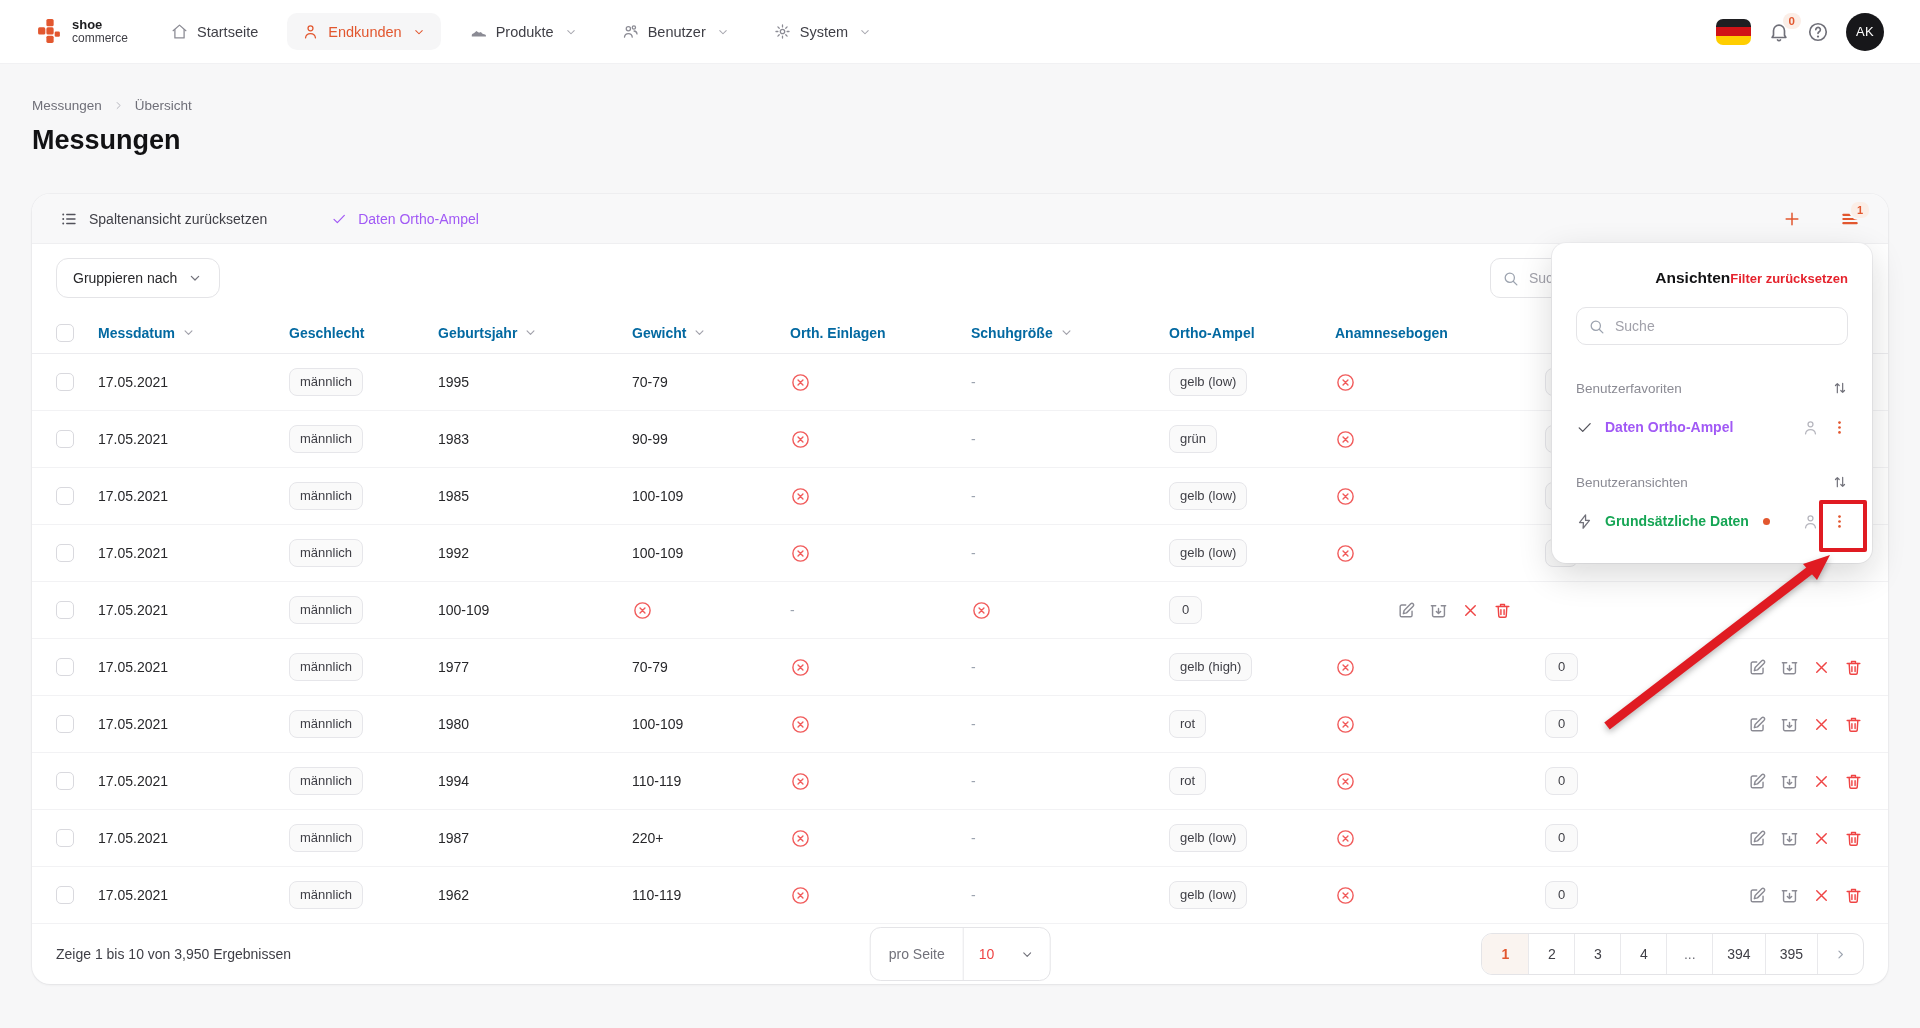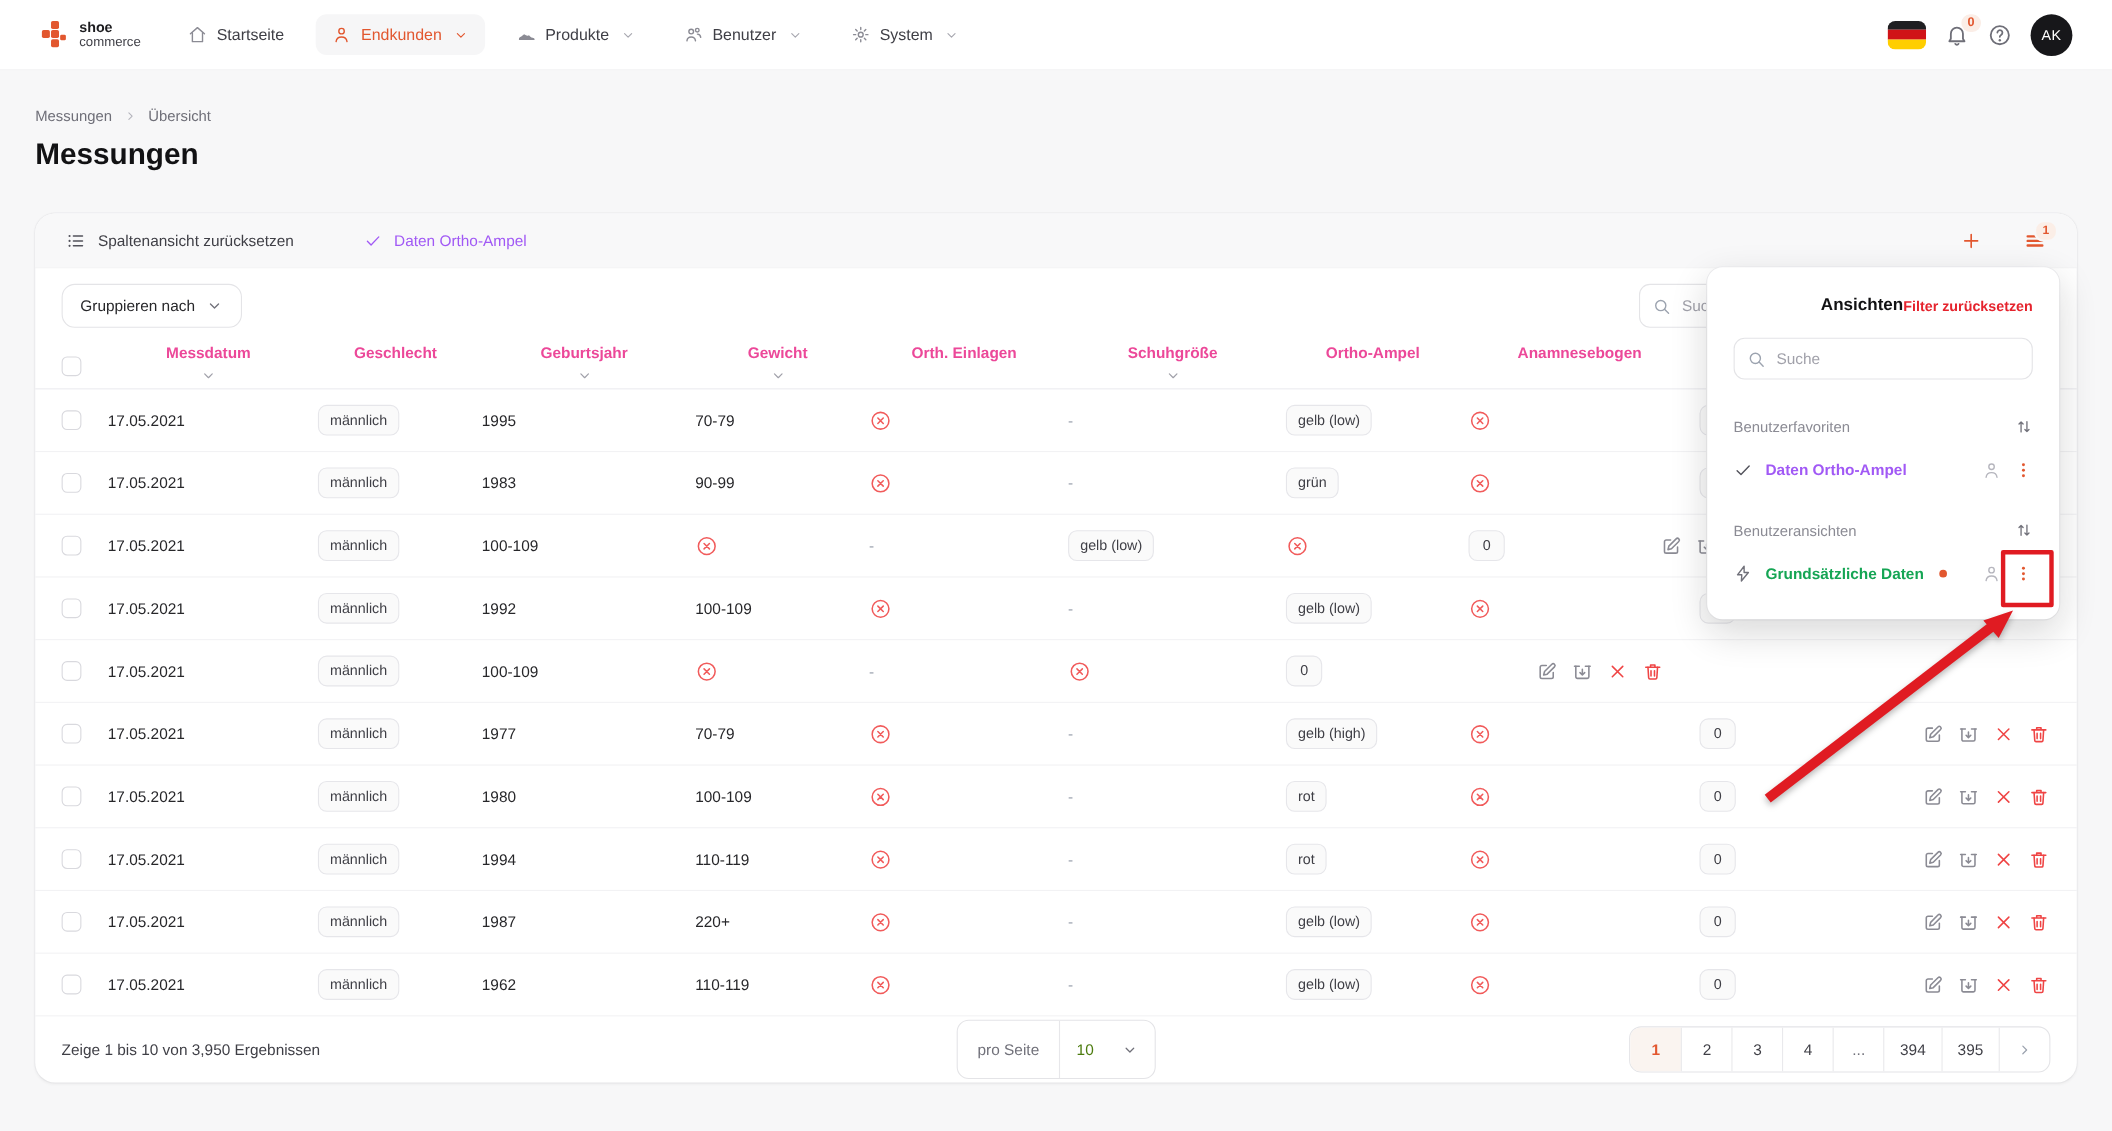--- a/index.html
+++ b/index.html
@@ -61,39 +61,39 @@
   .search-wrap input { width:100%; height:40px; border:1px solid #e4e4e7; border-radius:10px; padding:0 12px 0 38px; font-size:14px; color:#27272a; outline:none; font-family:inherit; background:#fff; }
   .search-wrap input::placeholder { color:#a1a1aa; }
   .table-search { position:absolute; left:1458px; top:14px; width:374px; }
 
   
   .trow { display:grid; grid-template-columns:58px 191px 149px 194px 158px 181px 198px 166px 210px 113px 1fr; align-items:stretch; }
   .thead { height:42px; border-bottom:1px solid #ececef; }
   .tbody .trow { height:57px; border-bottom:1px solid #f2f2f4; }
   .cell { display:flex; align-items:center; padding-left:8px; font-size:14px; color:#27272a; min-width:0; }
   .cell.c0 { padding-left:24px; }
-  .cell.th { font-weight:600; color:#ec4899; gap:6px;flex-direction:column; }
+  .cell.th { font-weight:600; color:#0369a1; gap:6px; }
   .cell.th .icn { width:15px; height:15px; color:#a1a1aa; }
   .cell.actions { justify-content:flex-end; padding-right:25px; gap:13px; }
   .cb { width:18px; height:18px; border:1.5px solid #d9d9de; border-radius:5px; background:#fff; cursor:pointer; flex:none; }
   .pill { display:inline-block; padding:5px 10px; border:1px solid #e6e6ea; background:#fafafa; border-radius:8px; font-size:13px; color:#3f3f46; line-height:1.2; white-space:nowrap; }
   .pill.count { padding:5px 12px; }
   .cell.dash { color:#9ca3af; }
   .icn.red-x { width:21px; height:21px; color:#f15b5b; }
   .icn.red-x svg { stroke-width:1.6; }
   .icn.act { width:19px; height:19px; cursor:pointer; }
   .icn.act.gray { color:#8b8b94; }
   .icn.act.red { color:#ef4444; }
 
   
   .card-footer { position:relative; height:60px; display:flex; align-items:center; padding:0 24px; }
   .results { font-size:14px; color:#3f3f46; }
   .perpage { position:absolute; left:50%; transform:translateX(-50%); display:flex; align-items:center; height:54px; border:1px solid #e4e4e7; border-radius:11px; overflow:hidden; background:#fff; cursor:pointer; }
   .pp-label { padding:0 18px; font-size:14px; color:#71717a; border-right:1px solid #e7e7ea; align-self:stretch; display:flex; align-items:center; }
-  .pp-val { padding:0 15px; display:flex; align-items:center; gap:25px; font-size:14px; color:#4d7c0f; }
+  .pp-val { padding:0 15px; display:flex; align-items:center; gap:25px; font-size:14px; color:#ef4444; }
   .pp-val .icn { width:15px; height:15px; color:#71717a; }
   .pagination { margin-left:auto; display:flex; height:42px; border:1px solid #e4e4e7; border-radius:11px; overflow:hidden; background:#fff; }
   .page-btn { min-width:46px; padding:0 14px; display:flex; align-items:center; justify-content:center; font-size:14px; color:#3f3f46; border-left:1px solid #e9e9ec; cursor:pointer; }
   .page-btn:first-child { border-left:none; }
   .page-btn.active { color:var(--orange); background:#faf4f0; font-weight:600; }
   .page-btn.ellipsis { color:#71717a; cursor:default; }
   .page-btn.next .icn { width:15px; height:15px; color:#9ca3af; }
 
   
   .views-panel { position:absolute; left:1552px; top:243px; width:320px; height:320px; background:#fff; border-radius:14px; box-shadow:0 12px 34px rgba(17,17,20,.16), 0 0 0 1px #f1f1f3; padding:24px; z-index:20; }
@@ -484,20 +484,21 @@
             </div>
           </div>
           <div class="trow">
             <div class="cell c0">
               <span class="cb"></span>
             </div>
             <div class="cell">17.05.2021</div>
             <div class="cell">
               <span class="pill">männlich</span>
             </div>
+            <div class="cell">1985</div>
             <div class="cell">100-109</div>
             <div class="cell">
               <span class="icn red-x">
                 <svg viewBox="0 0 24 24">
                   <circle cx="12" cy="12" r="8.7"></circle>
                   <path d="M9.2 9.2l5.6 5.6M14.8 9.2l-5.6 5.6"></path>
                 </svg>
               </span>
             </div>
             <div class="cell dash">-</div>

